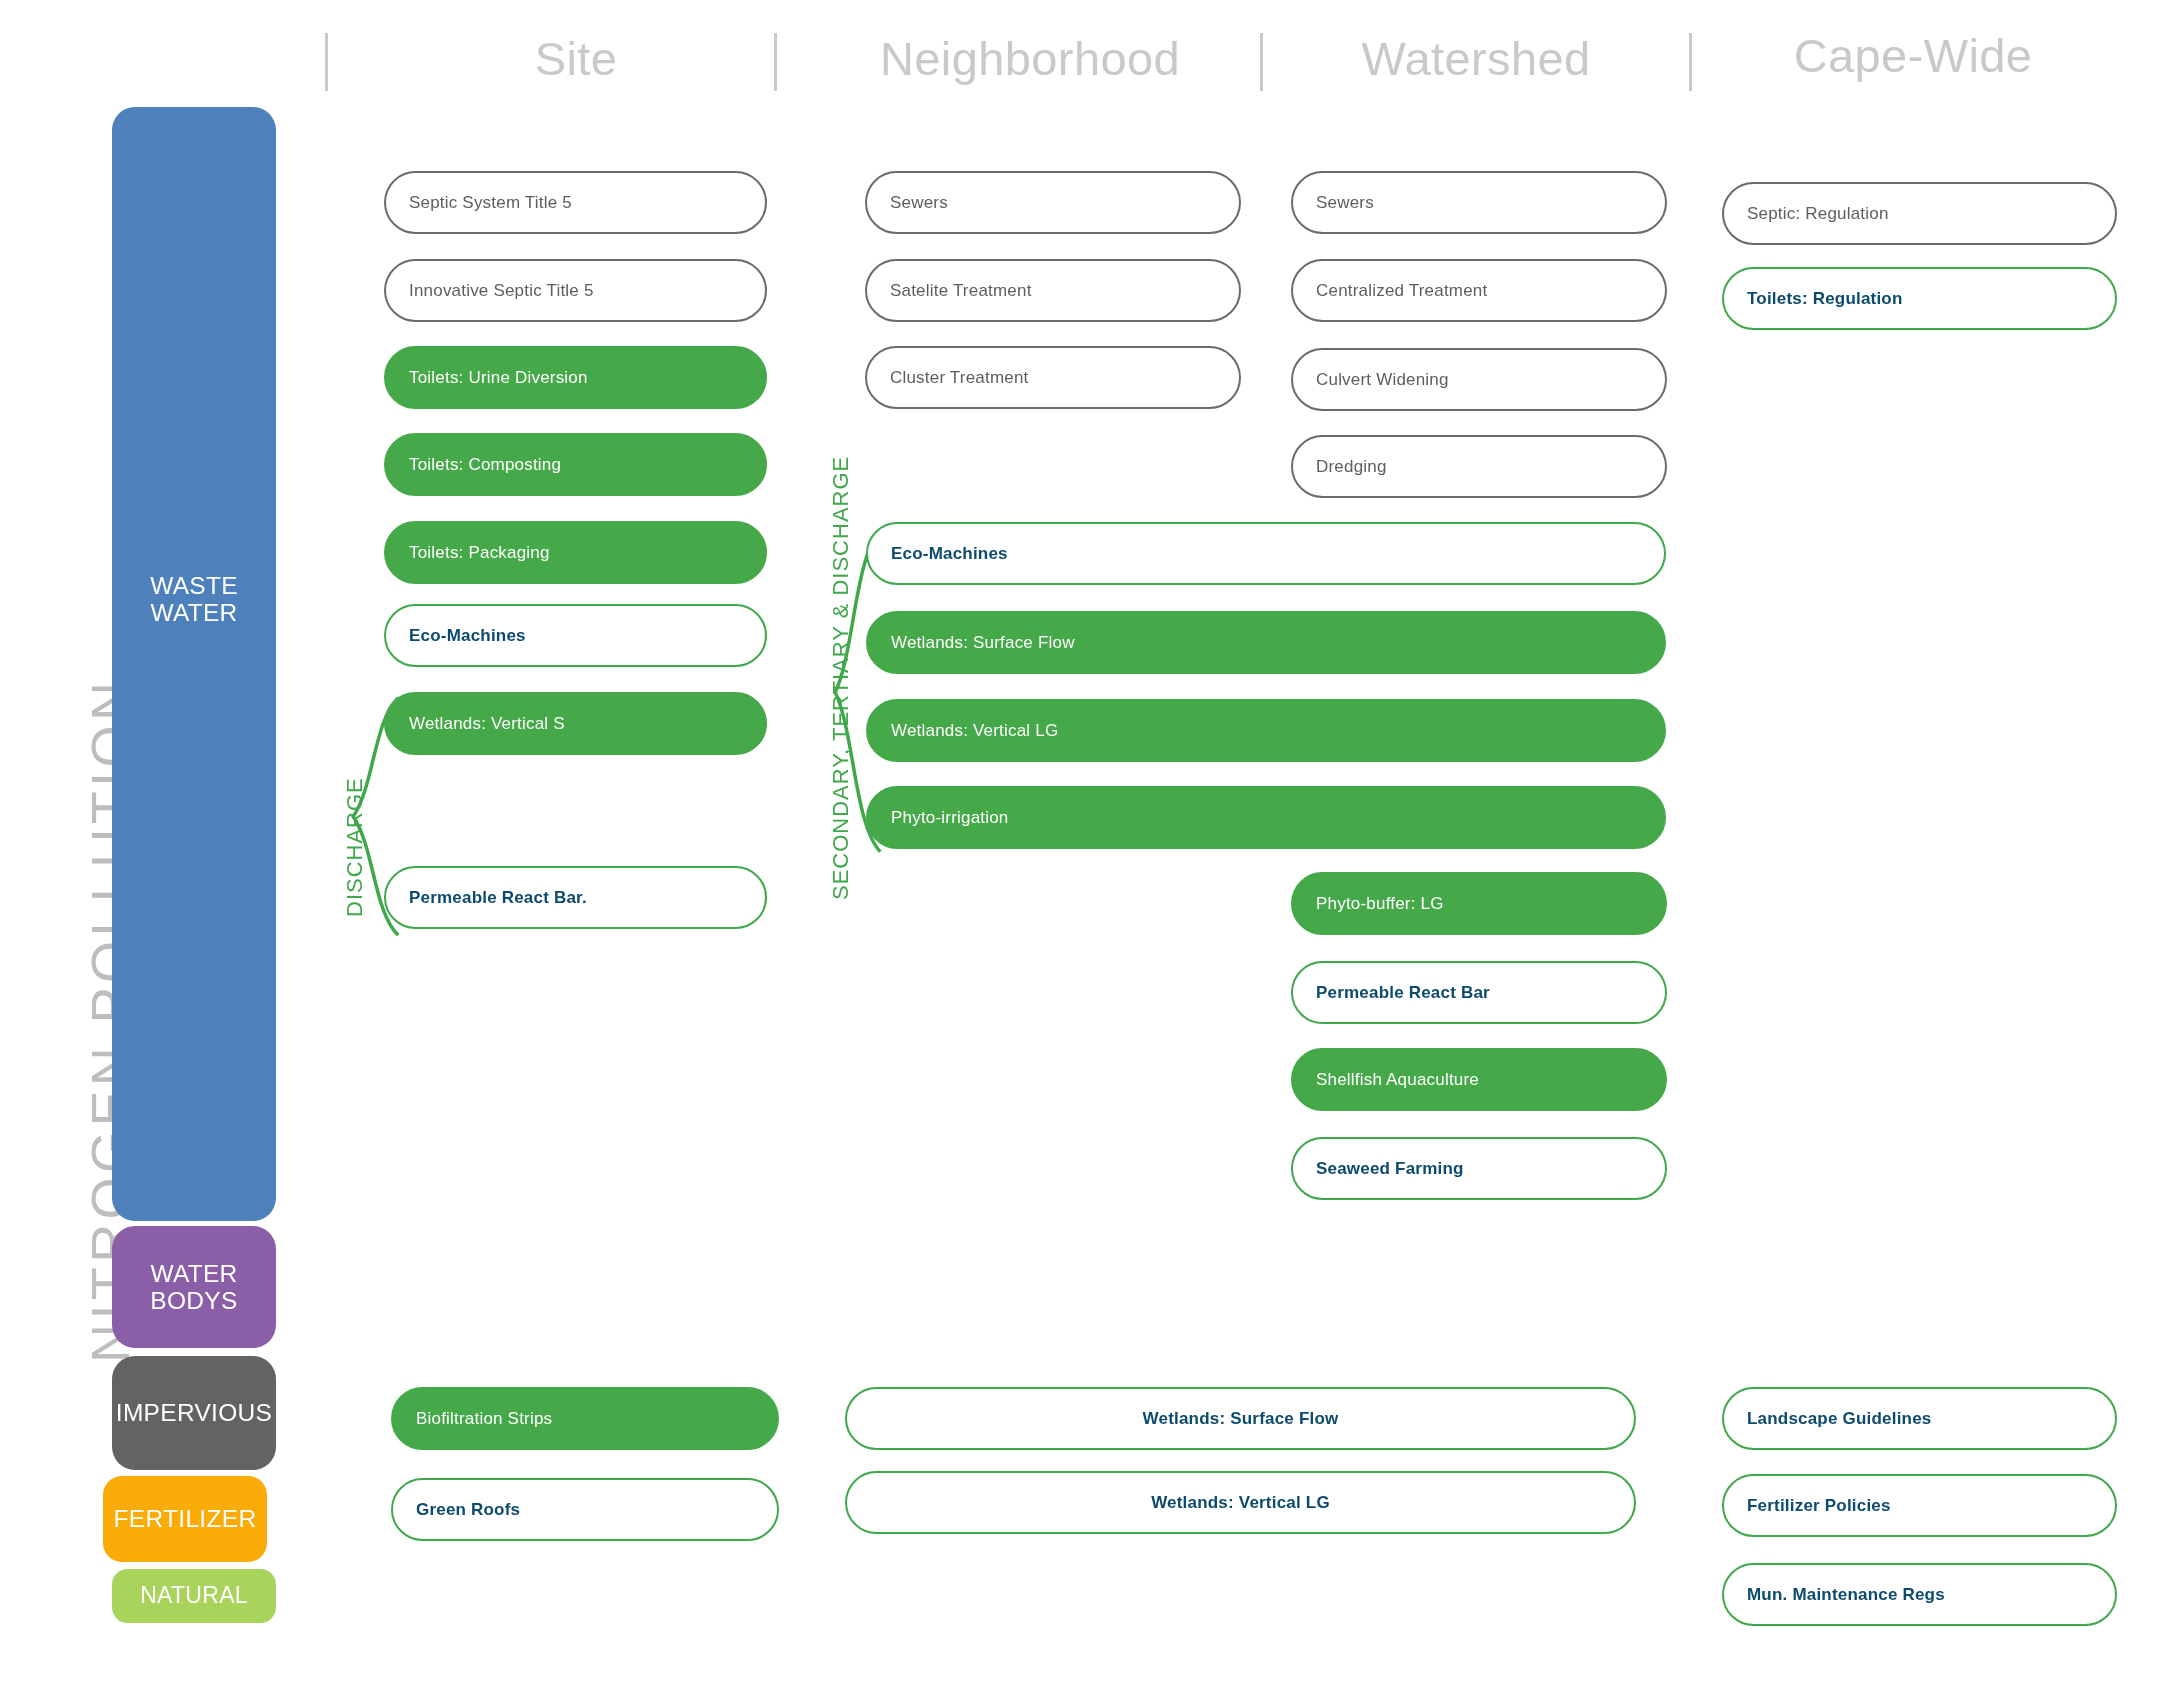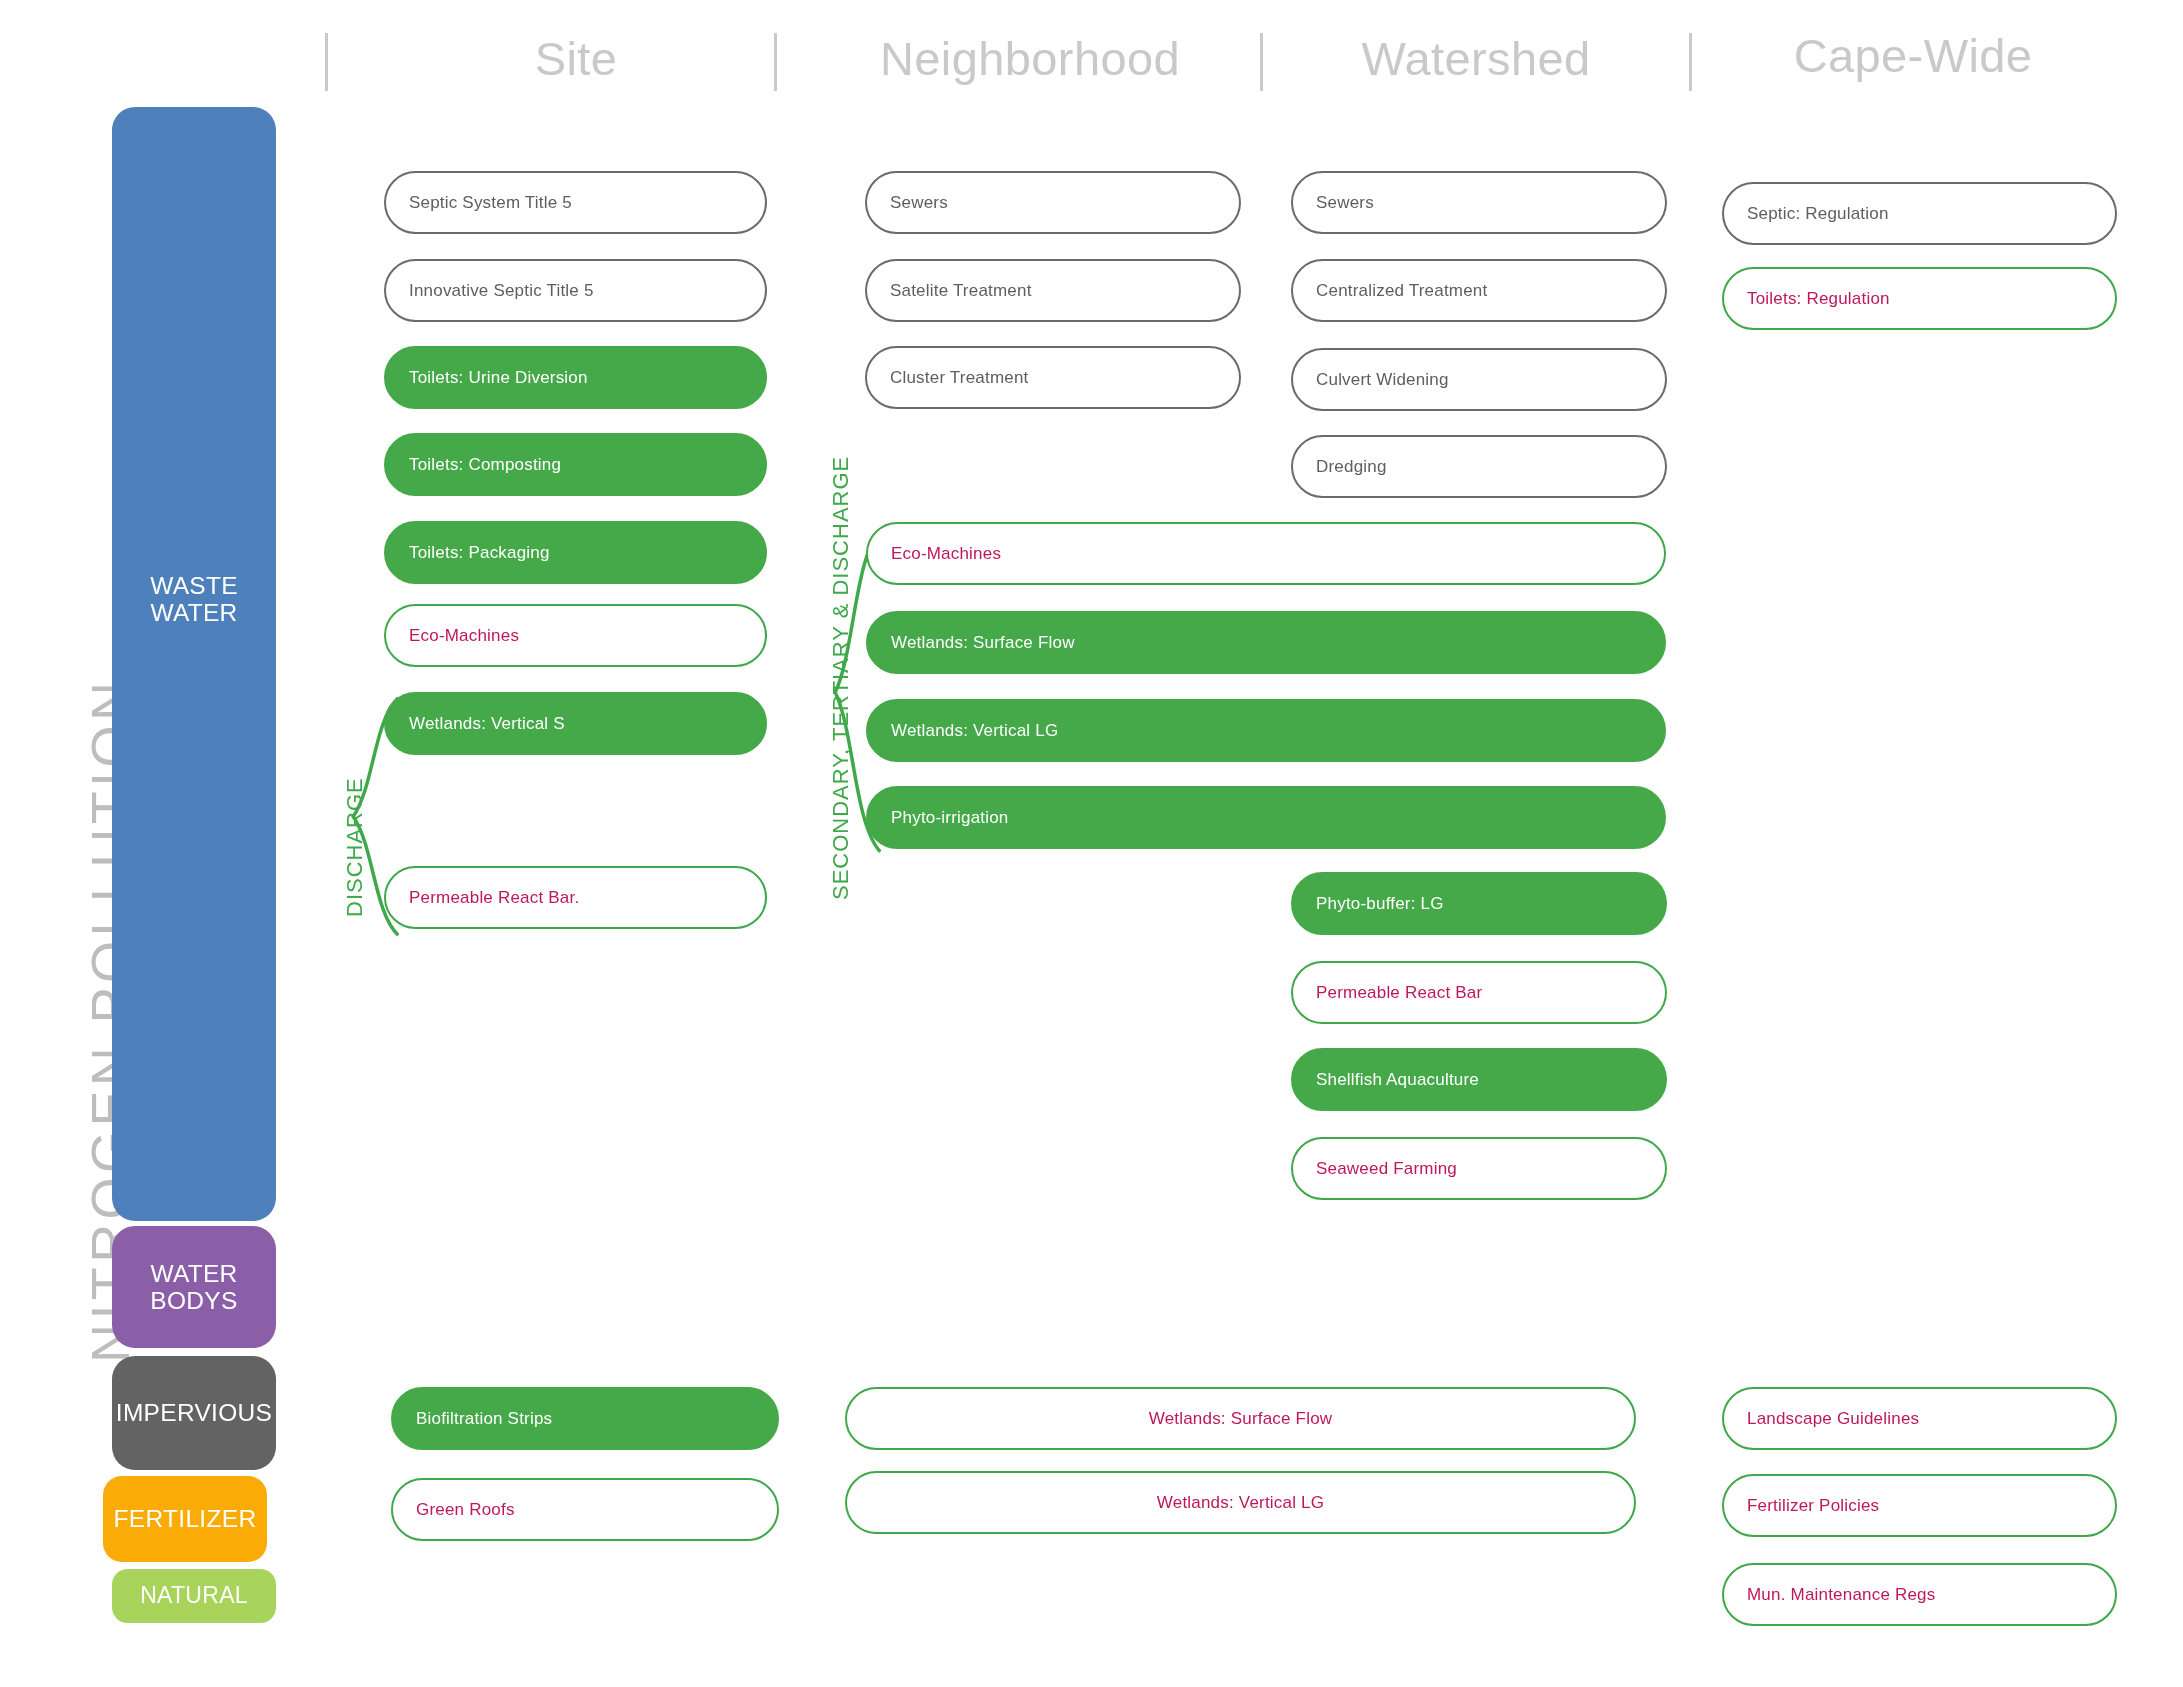--- a/index.html
+++ b/index.html
@@ -78,21 +78,22 @@
   .pill.center { justify-content: center; padding: 0 15.7px; }
 
   .pill.outline-gray {
     background: #ffffff;
     border: 2.6px solid #6b6b6b;
     color: #5e5e5e;
   }
   .pill.outline-green {
     background: #ffffff;
     border: 2.6px solid #3fa84a;
-    color: #be185d;
+    color: #0c4a6e;
+    font-weight: bold;
   }
   .pill.fill-green {
     background: #45a949;
     border: 2.6px solid #45a949;
     color: #ffffff;
   }
 
   
   .bracket {
     position: absolute;

